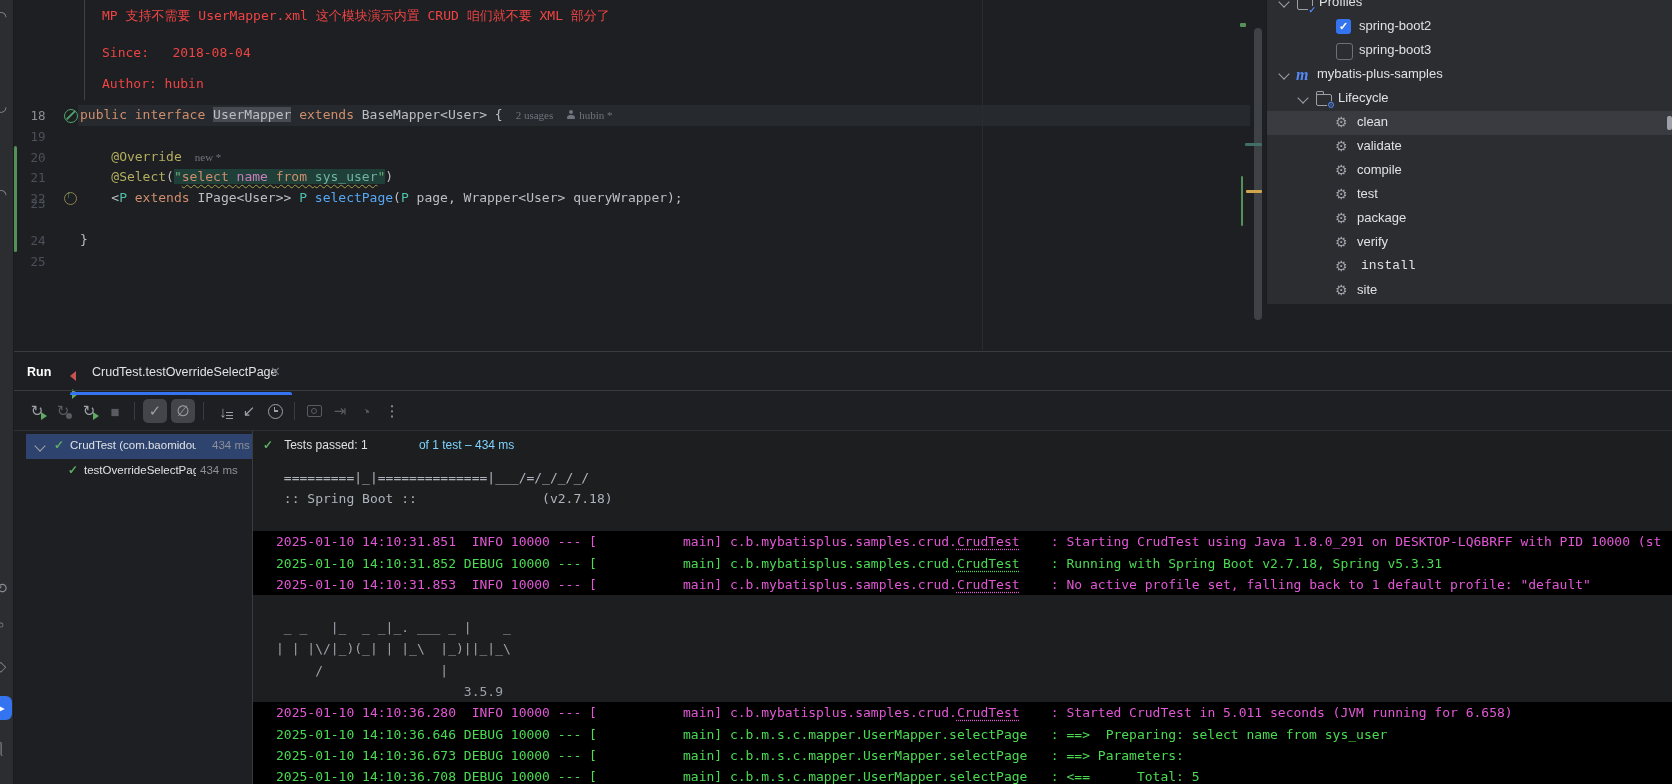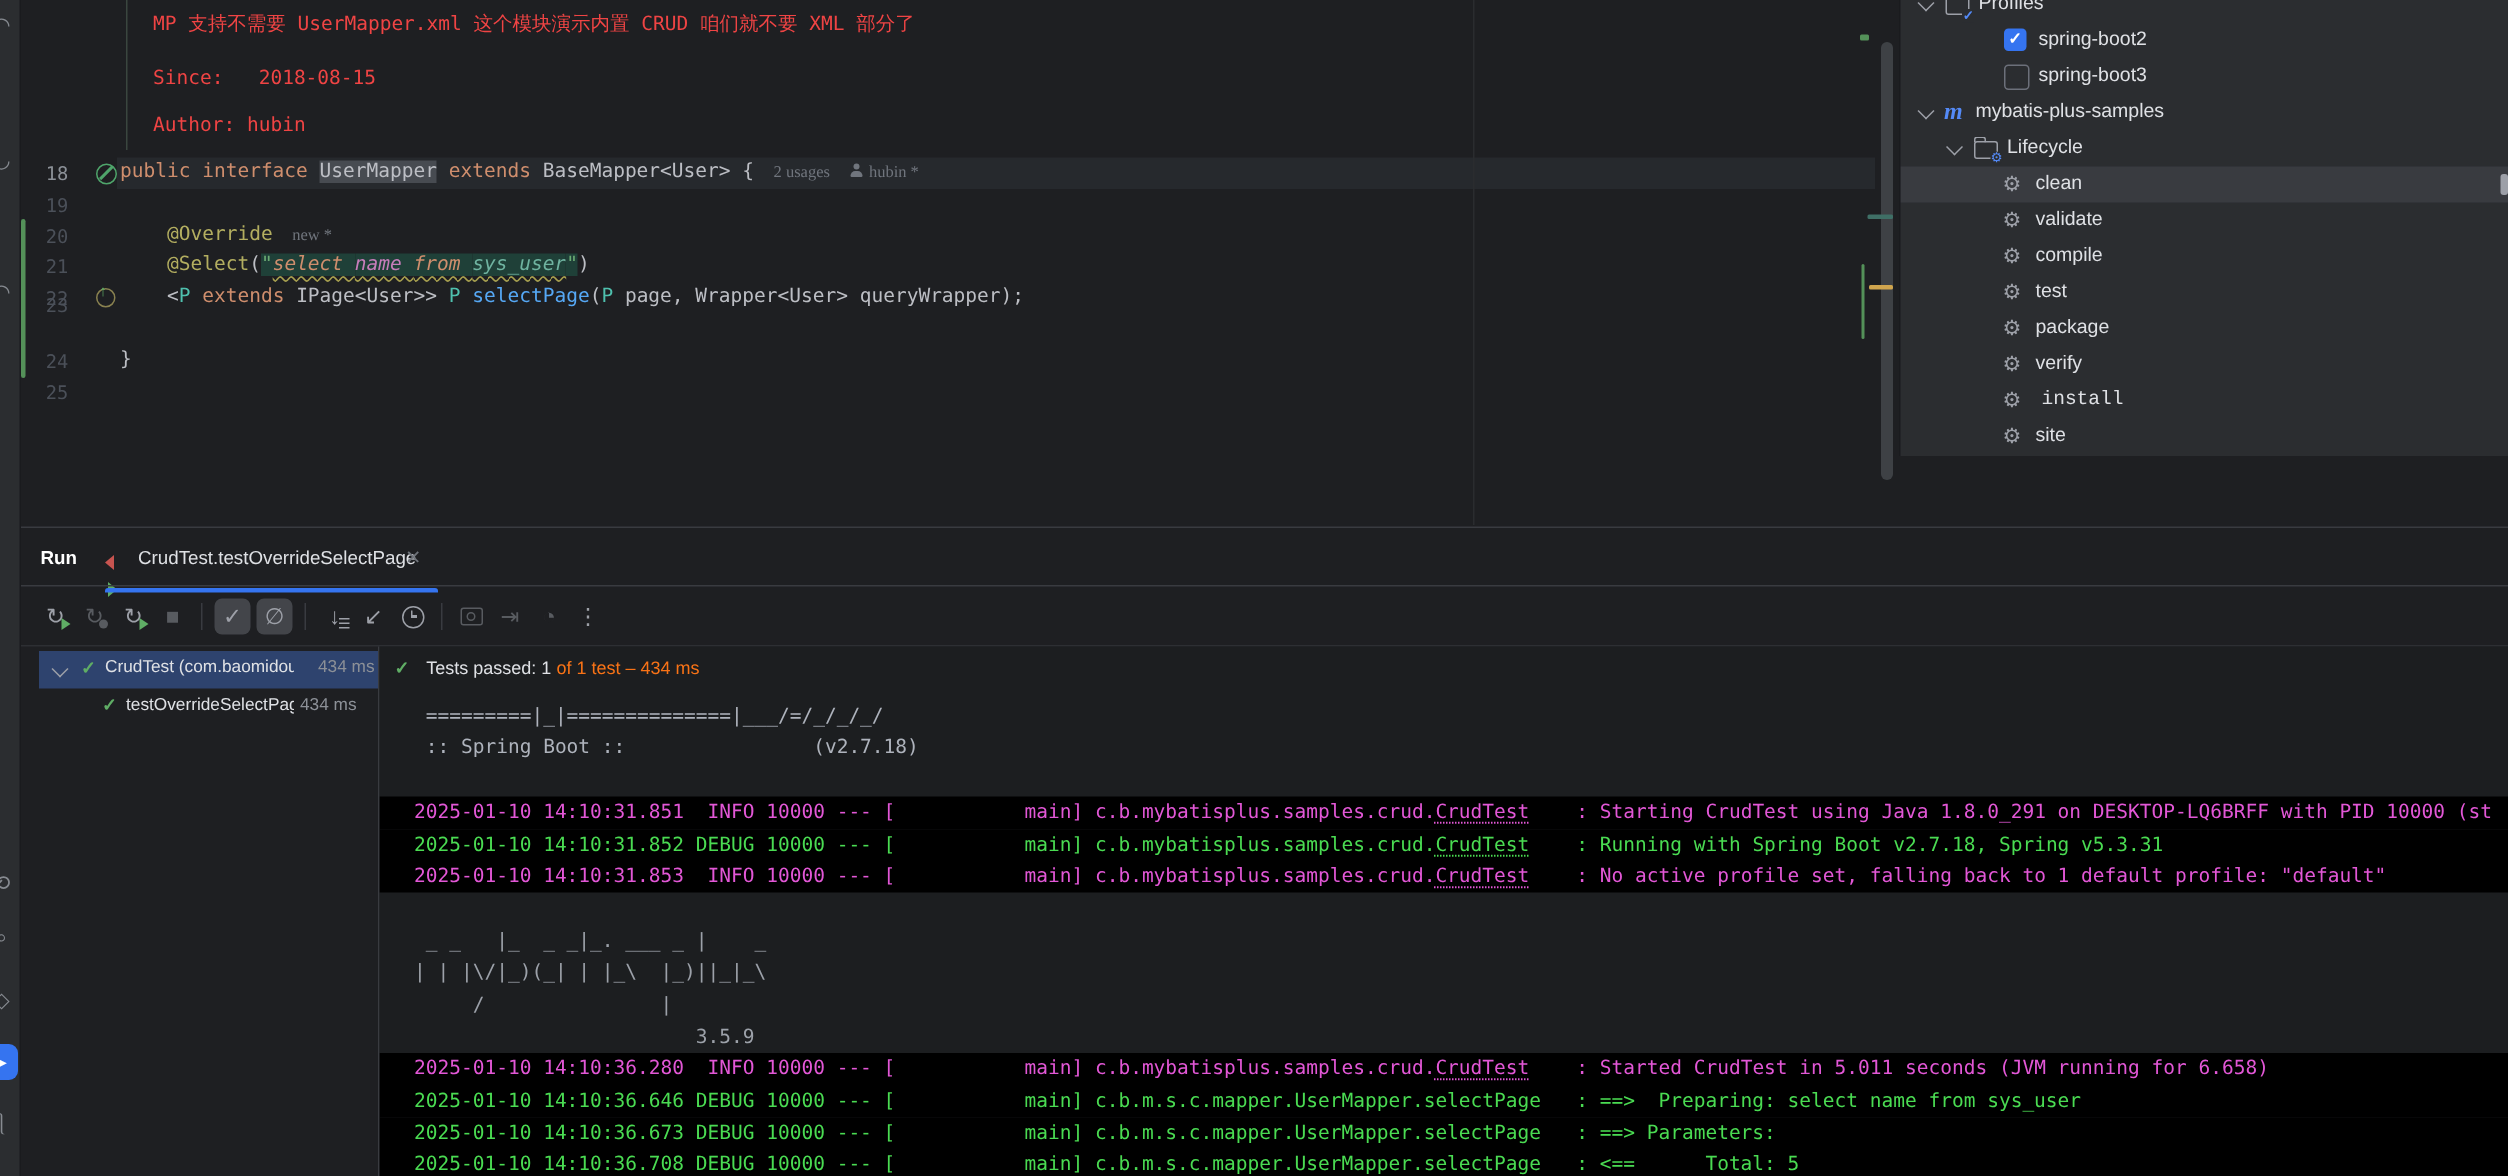--- a/index.html
+++ b/index.html
@@ -18,21 +18,21 @@
   #comment-guide{position:absolute;left:70px;top:0;width:1px;height:100px;background:#3a463f;}
   #margin-guide{position:absolute;left:968px;top:0;width:1px;height:350px;background:#2a2c2f;}
   .doc{position:absolute;left:88px;color:#ef4444;font-size:13px;white-space:pre;}
   .lineno{position:absolute;left:4px;width:40px;text-align:center;color:#4b5059;font-size:12.5px;}
   .gut-ico{position:absolute;left:50px;width:14px;height:14px;}
   #change-bar{position:absolute;left:0;top:146px;width:3px;height:106px;background:#549159;border-radius:2px;}
   .code-line{position:absolute;left:66px;white-space:pre;font-size:13px;color:#bcbec4;}
   .kw{color:#cf8e6d;} .ann{color:#b3ae60;} .pl{color:#bcbec4;} .str{color:#6aab73;}
   .tp{color:#4fc0ae;} .mth{color:#56a8f5;} .fld{color:#c77dbb;} .tbl{color:#6fb3a0;}
   .inj{background:#1f4038;}
-  .wavy{text-decoration:underline;text-decoration-style:wavy;text-decoration-color:#a8a14f;text-decoration-thickness:1px;text-underline-offset:3px;font-style:italic;}
+  .wavy{text-decoration:underline;text-decoration-style:wavy;text-decoration-color:#a8a14f;text-decoration-thickness:1px;text-underline-offset:3px;}
   .hint{font-family:Liberation Serif, serif;font-size:11px;color:#70757d;margin-left:13px;}
   .icon-mapper{width:12px;height:12px;border:1.6px solid #4fa56b;border-radius:50%;position:relative;display:block;}
   .icon-mapper::after{content:"";position:absolute;left:5px;top:-1px;width:1.6px;height:12px;background:#4fa56b;transform:rotate(45deg);}
   .icon-impl{width:11px;height:11px;border:1.5px solid #8a8250;border-radius:50%;position:relative;display:block;}
   .icon-impl::after{content:"↑";position:absolute;left:1.2px;top:-4px;color:#5fad65;font-size:10px;font-weight:bold;}
   .person{display:inline-block;width:9px;height:9px;position:relative;margin-right:4px;}
   .person::before{content:"";position:absolute;left:2.5px;top:0;width:4px;height:4px;border-radius:50%;background:#70757d;}
   .person::after{content:"";position:absolute;left:0.5px;top:4.5px;width:8px;height:4px;border-radius:4px 4px 1px 1px;background:#70757d;}
 
   
@@ -91,21 +91,21 @@
   .tt-check{position:absolute;color:#5fad65;font-weight:bold;font-size:12px;top:4px;}
   .tt-label{position:absolute;top:5px;color:#dfe1e5;white-space:nowrap;overflow:hidden;}
   .tt-time{position:absolute;top:5px;color:#8c9097;}
   #tree-divider{position:absolute;left:238px;top:79px;width:1px;height:354px;background:#393b40;}
 
   
   #console{position:absolute;left:239px;top:79px;width:1419px;height:354px;background:#1c1e20;overflow:hidden;}
   #status-line{position:absolute;left:10px;top:7px;font-size:12px;}
   #status-check{color:#5fad65;font-weight:bold;margin-right:8px;}
   #status-strong{color:#dfe1e5;}
-  #status-dim{color:#f97316;}
+  #status-dim{color:#7dd3fc;margin-left:48px;}
   #console-lines{position:absolute;left:0;top:36px;width:1419px;}
   .cline{height:21.4px;line-height:21.4px;white-space:pre;font-size:13px;padding-left:23px;overflow:hidden;}
   .cline.blk{background:#000000;}
   .ban{color:#aeb3bc;} .art{color:#9ca1a9;} .mag{color:#e257d6;} .grn{color:#4adb52;}
   .lnk{text-decoration:underline;text-decoration-style:dotted;text-underline-offset:3px;}
 </style>
 </head>
 <body>
 
 <div id="root">
@@ -120,21 +120,21 @@
     <span class="stripe-active" style="top:696px">▶</span>
     <span class="stripe-glyph" style="top:738px">⎱</span>
   </div>
 
   <div id="editor">
     <div id="current-line"></div>
     <div id="comment-guide"></div>
     <div id="margin-guide"></div>
     <div id="change-bar"></div>
     <div class="doc mono" style="top:7px">MP 支持不需要 UserMapper.xml 这个模块演示内置 CRUD 咱们就不要 XML 部分了</div>
-    <div class="doc mono" style="top:45px">Since:   2018-08-15</div>
+    <div class="doc mono" style="top:45px">Since:   2018-08-04</div>
     <div class="doc mono" style="top:76px">Author: hubin</div>
     <div id="code-holder">
         <div class="lineno mono" style="top: 108px; color: rgb(139, 144, 151);">18</div>
         <div class="gut-ico" style="top: 109px;">
           <span class="icon-mapper"></span>
         </div>
         <div class="code-line mono" style="top: 107px;"><span class="kw">public interface </span><span class="pl" style="background: rgb(71, 75, 81);">UserMapper</span><span class="pl"> </span><span class="kw">extends </span><span class="pl">BaseMapper&lt;User&gt; {</span><span class="hint">2 usages</span><span class="hint"><span class="person"></span>hubin *</span></div>
         <div class="lineno mono" style="top: 128.8px;">19</div>
         <div class="code-line mono" style="top: 127.8px;"></div>
         <div class="lineno mono" style="top: 149.6px;">20</div>

